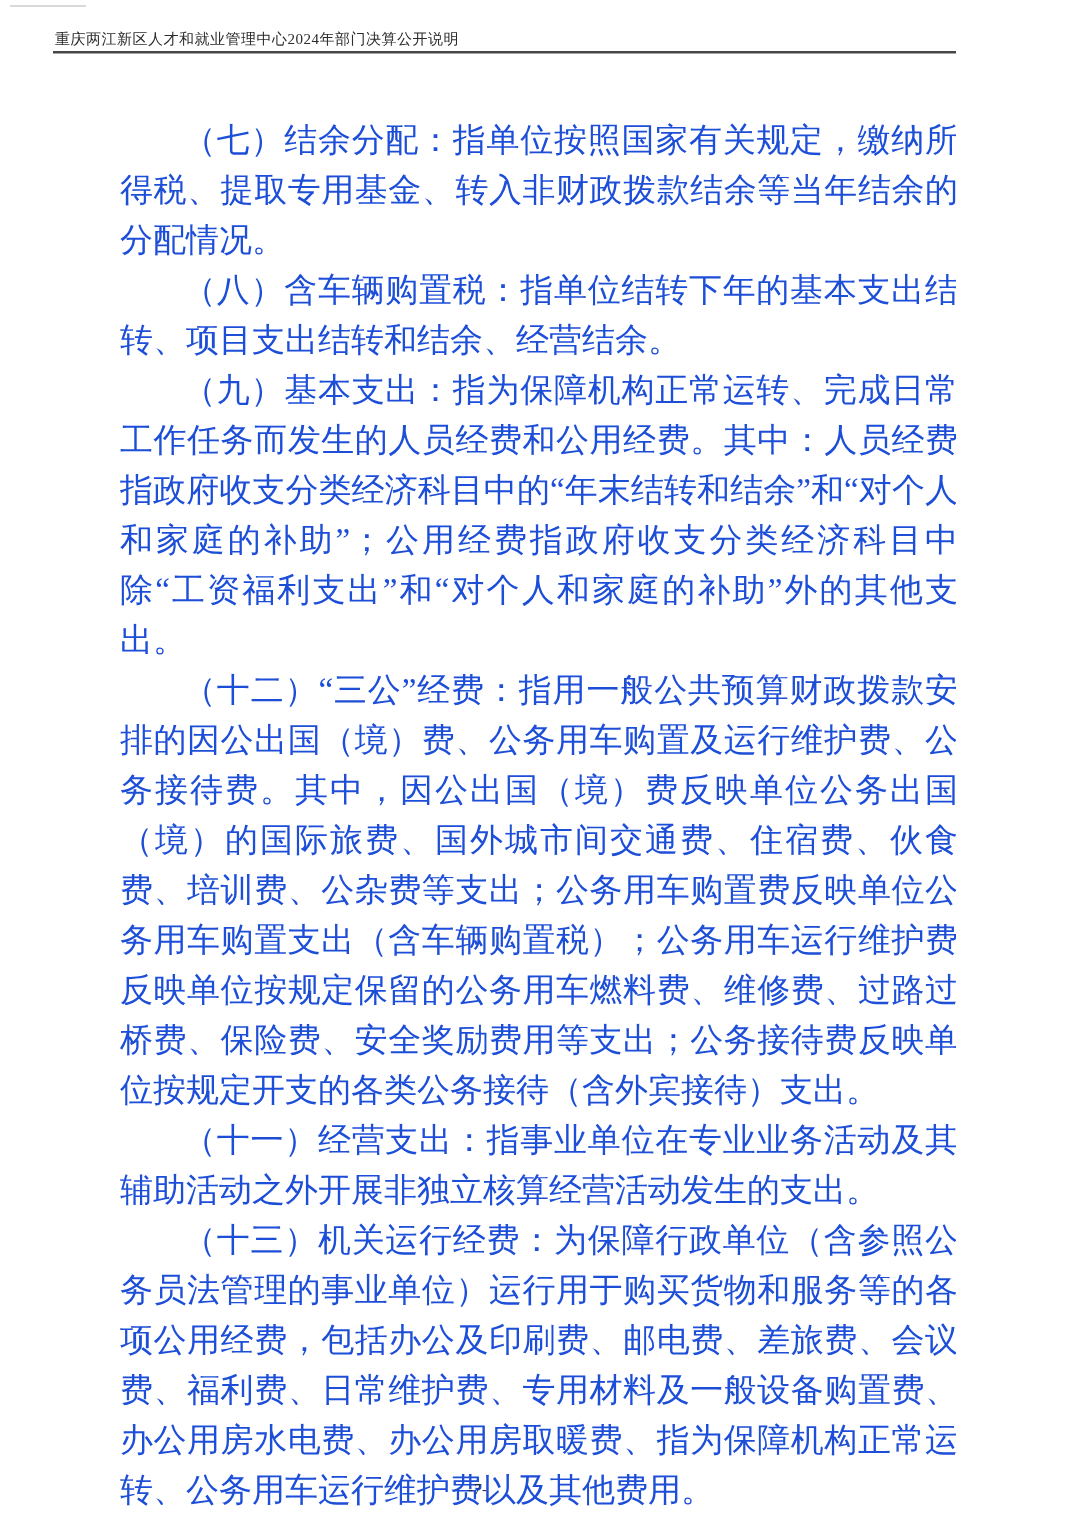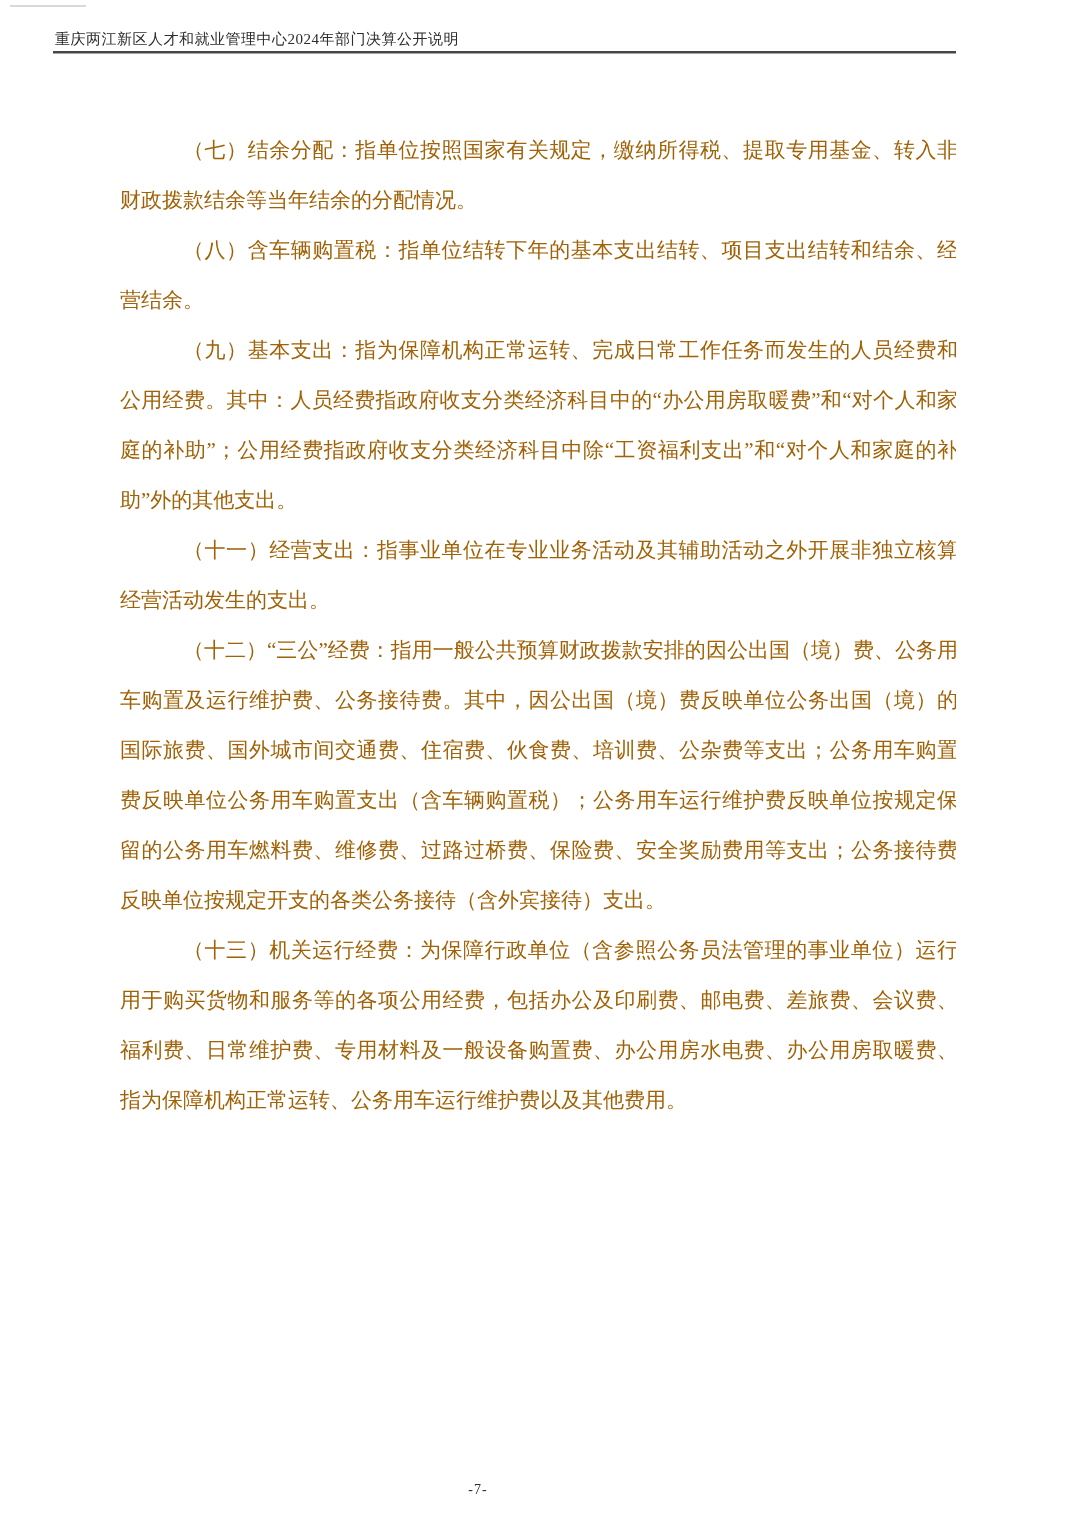--- a/index.html
+++ b/index.html
@@ -36,25 +36,25 @@
     position: absolute;
     left: 53px;
     top: 51px;
     width: 967px;
     height: 3px;
     background: linear-gradient(to bottom, #474747 0px, #474747 2px, #a3a3a3 2px, #a3a3a3 3px);
   }
   .doc-body {
     position: absolute;
     left: 120px;
-    top: 125px;
+    top: 115px;
     width: 838px;
-    font-size: 21px;
+    font-size: 33px;
     line-height: 50px;
-    color: #a16207;
+    color: #1d4ed8;
     text-align: justify;
   }
   .doc-body p {
     margin: 0;
     padding: 0;
     text-indent: 63px;
   }
   .page-footer {
     position: absolute;
     left: 0;
@@ -76,23 +76,23 @@
   <div class="scan-artifact"></div>
 
   <header>
     <div class="header-title">重庆两江新区人才和就业管理中心2024年部门决算公开说明</div>
     <div class="header-rule"></div>
   </header>
 
   <main class="doc-body">
     <p>（七）结余分配：指单位按照国家有关规定，缴纳所得税、提取专用基金、转入非财政拨款结余等当年结余的分配情况。</p>
     <p>（八）含车辆购置税：指单位结转下年的基本支出结转、项目支出结转和结余、经营结余。</p>
-    <p>（九）基本支出：指为保障机构正常运转、完成日常工作任务而发生的人员经费和公用经费。其中：人员经费指政府收支分类经济科目中的“办公用房取暖费”和“对个人和家庭的补助”；公用经费指政府收支分类经济科目中除“工资福利支出”和“对个人和家庭的补助”外的其他支出。</p>
+    <p>（九）基本支出：指为保障机构正常运转、完成日常工作任务而发生的人员经费和公用经费。其中：人员经费指政府收支分类经济科目中的“年末结转和结余”和“对个人和家庭的补助”；公用经费指政府收支分类经济科目中除“工资福利支出”和“对个人和家庭的补助”外的其他支出。</p>
+    <p>（十二）“三公”经费：指用一般公共预算财政拨款安排的因公出国（境）费、公务用车购置及运行维护费、公务接待费。其中，因公出国（境）费反映单位公务出国（境）的国际旅费、国外城市间交通费、住宿费、伙食费、培训费、公杂费等支出；公务用车购置费反映单位公务用车购置支出（含车辆购置税）；公务用车运行维护费反映单位按规定保留的公务用车燃料费、维修费、过路过桥费、保险费、安全奖励费用等支出；公务接待费反映单位按规定开支的各类公务接待（含外宾接待）支出。</p>
     <p>（十一）经营支出：指事业单位在专业业务活动及其辅助活动之外开展非独立核算经营活动发生的支出。</p>
-    <p>（十二）“三公”经费：指用一般公共预算财政拨款安排的因公出国（境）费、公务用车购置及运行维护费、公务接待费。其中，因公出国（境）费反映单位公务出国（境）的国际旅费、国外城市间交通费、住宿费、伙食费、培训费、公杂费等支出；公务用车购置费反映单位公务用车购置支出（含车辆购置税）；公务用车运行维护费反映单位按规定保留的公务用车燃料费、维修费、过路过桥费、保险费、安全奖励费用等支出；公务接待费反映单位按规定开支的各类公务接待（含外宾接待）支出。</p>
     <p>（十三）机关运行经费：为保障行政单位（含参照公务员法管理的事业单位）运行用于购买货物和服务等的各项公用经费，包括办公及印刷费、邮电费、差旅费、会议费、福利费、日常维护费、专用材料及一般设备购置费、办公用房水电费、办公用房取暖费、指为保障机构正常运转、公务用车运行维护费以及其他费用。</p>
   </main>
 
   <footer class="page-footer">
     <span class="page-number">-7-</span>
   </footer>
 
 </div>
 
 </body></html>

